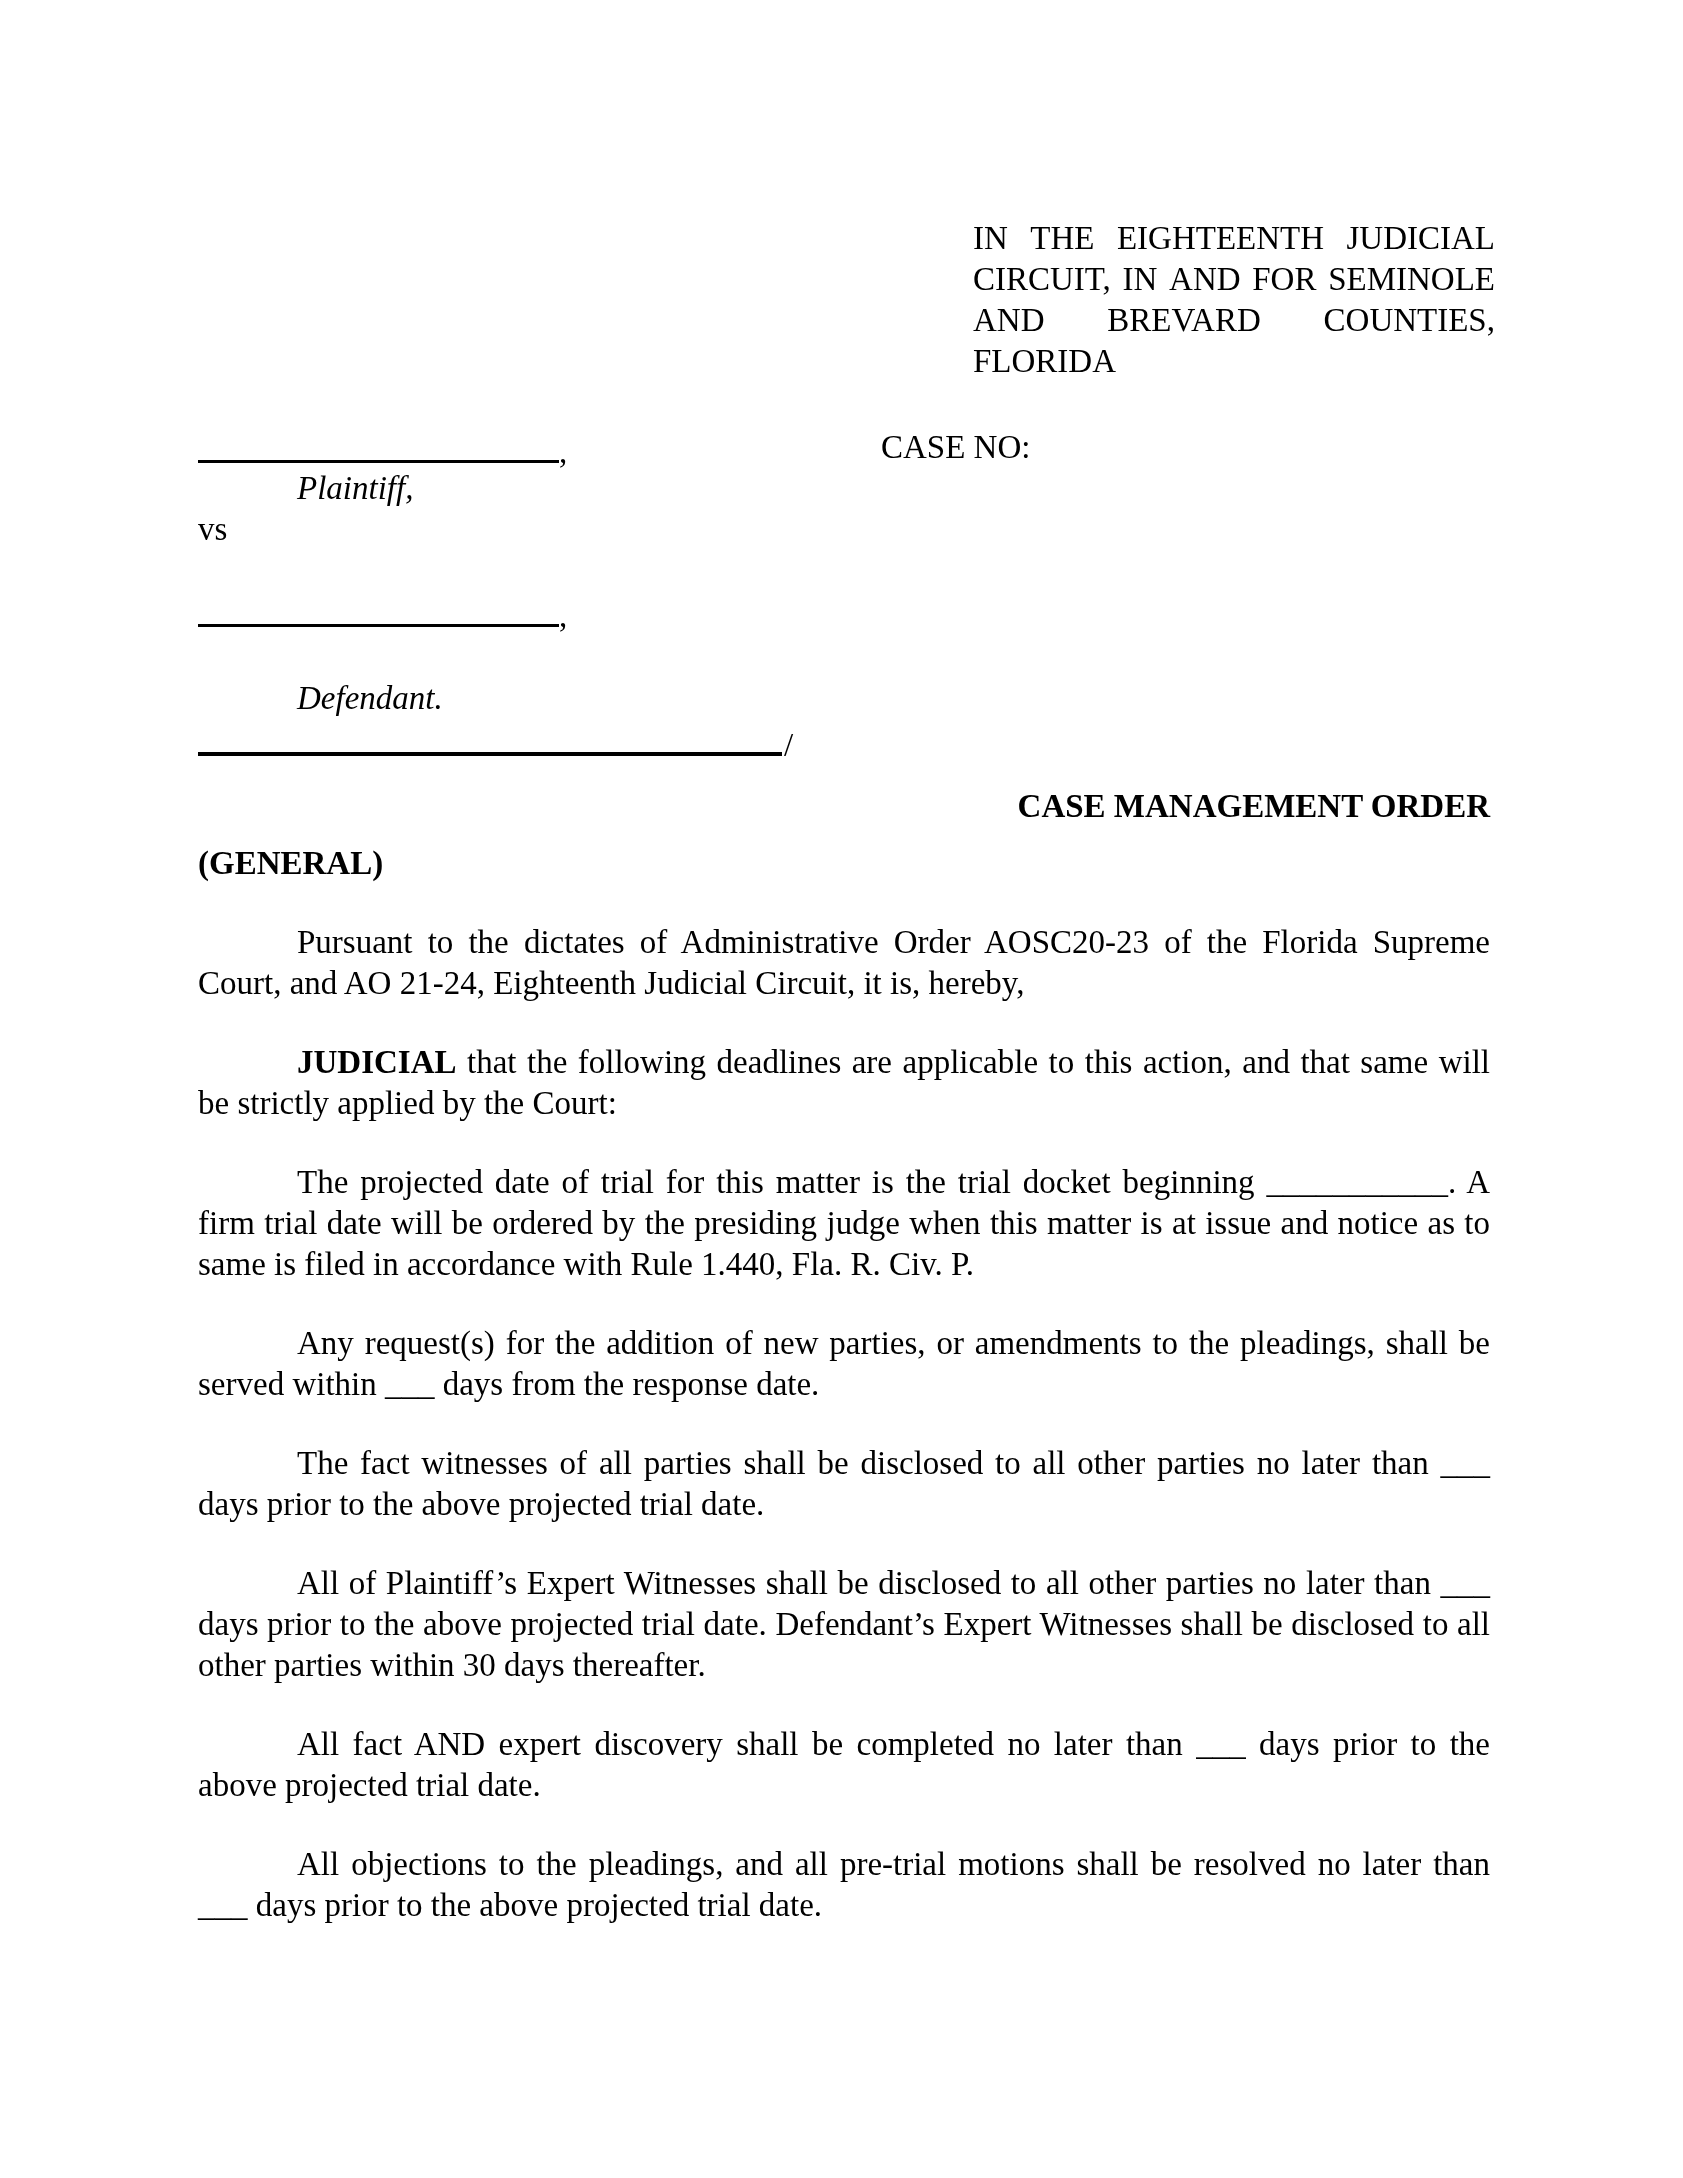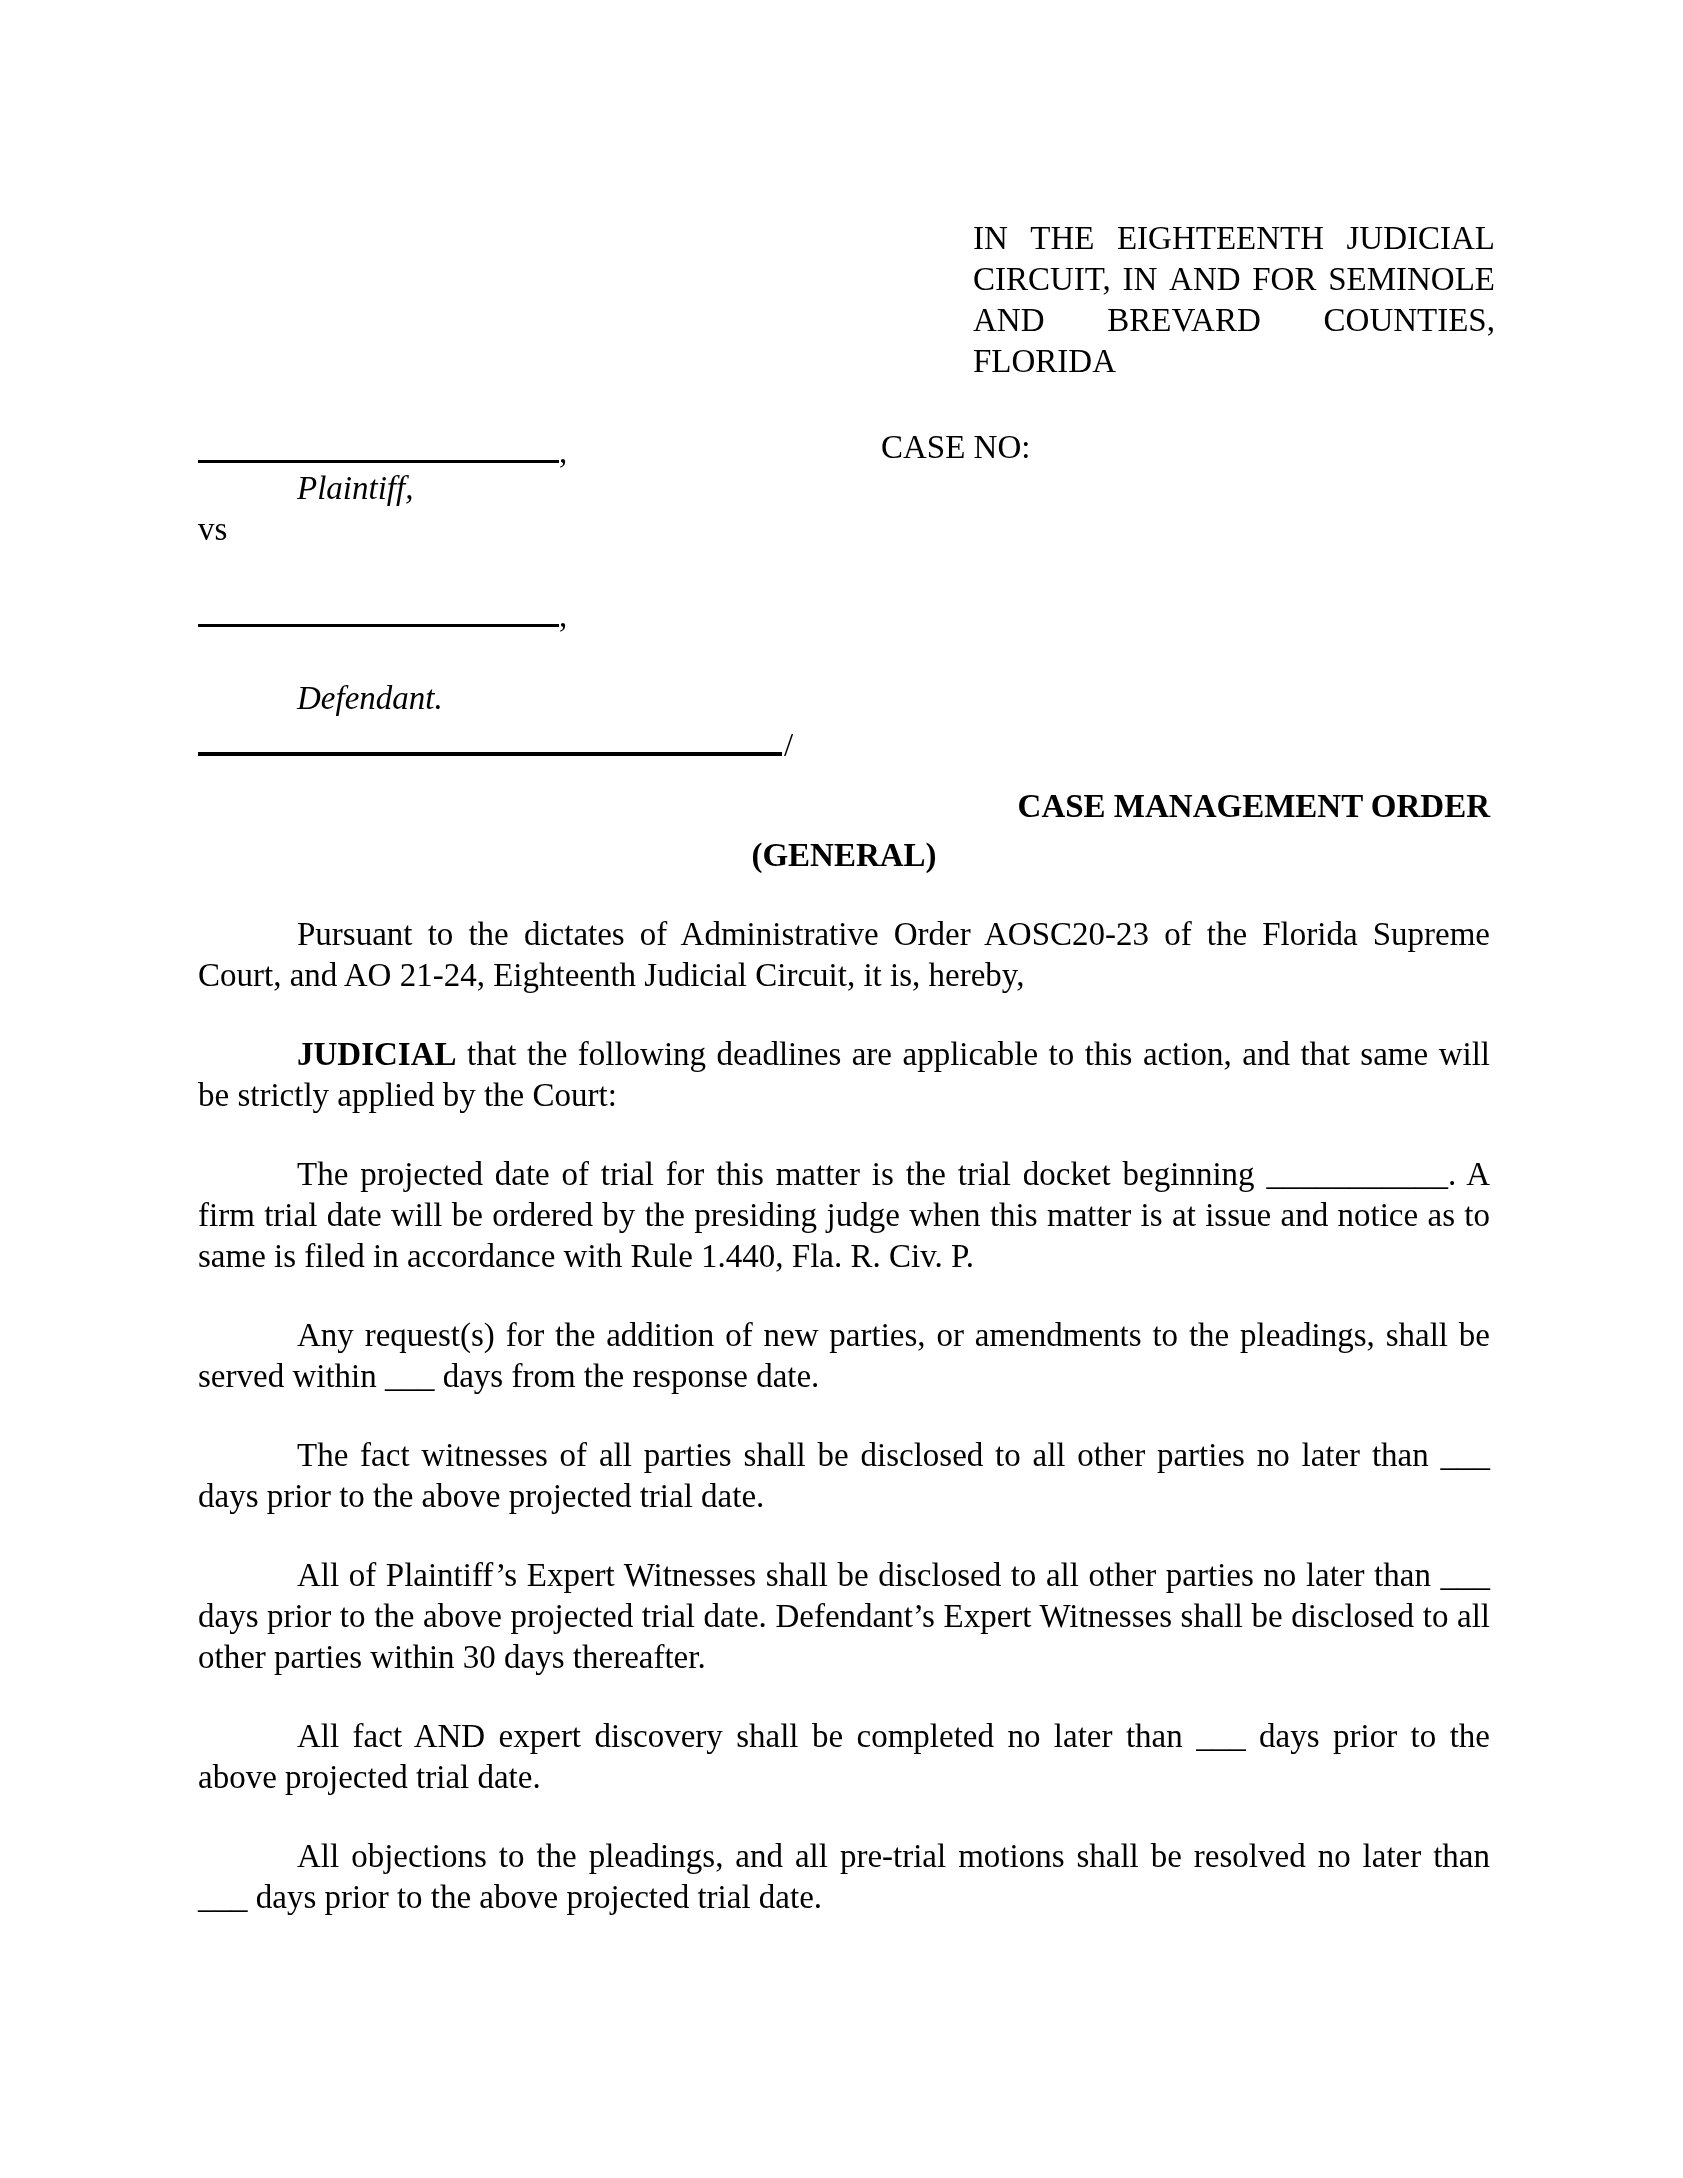--- a/index.html
+++ b/index.html
@@ -57,22 +57,21 @@
   .indent1 { padding-left: 99px; font-style: italic; }
   .row-gap { margin-top: 41px; }
   .sep-row { white-space: nowrap; }
   .slash { padding-left: 2px; }
   .title {
     margin-top: 20px;
     text-align: right;
     font-weight: bold;
   }
   .subtitle {
-    margin-top: 8px;
-    text-align: center;
+    margin-top: 16px;
     font-weight: bold;
   }
   p.body-par {
     margin: 38px 0 0 0;
     text-align: justify;
     text-indent: 99px;
   }
   b { font-weight: bold; }
 </style>
 </head>

